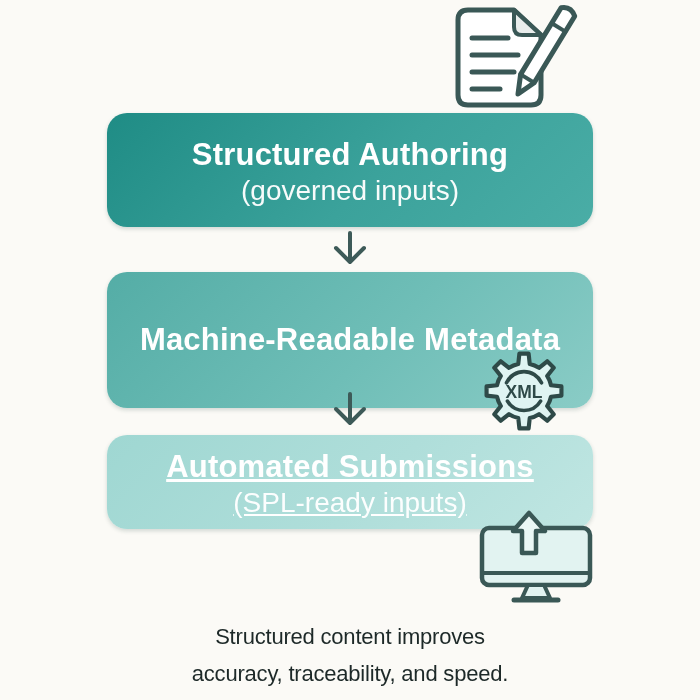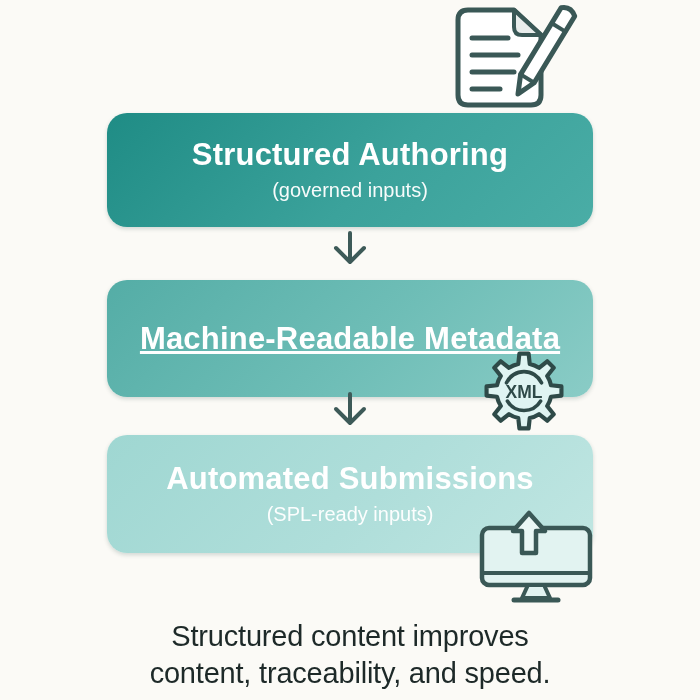--- a/index.html
+++ b/index.html
@@ -20,51 +20,51 @@
     display: flex;
     flex-direction: column;
     align-items: center;
     justify-content: center;
     gap: 4px;
     color: #ffffff;
     box-shadow: 0 2px 4px rgba(20,60,58,0.18);
     text-align: center;
   }
   .box-1 { top: 113px; height: 114px; background: linear-gradient(135deg, #1f8c85 0%, #3ba29b 55%, #4aada6 100%); }
-  .box-2 { top: 280px; height: 117px; background: linear-gradient(135deg, #54ada6 0%, #6fbeb7 55%, #8accc6 100%); text-decoration: underline; }
-  .box-3 { top: 435px; height: 118px; background: linear-gradient(135deg, #9fd7d2 0%, #afdeda 55%, #c0e6e2 100%); }
+  .box-2 { top: 272px; height: 136px; background: linear-gradient(135deg, #54ada6 0%, #6fbeb7 55%, #8accc6 100%); }
+  .box-3 { top: 435px; height: 94px; background: linear-gradient(135deg, #9fd7d2 0%, #afdeda 55%, #c0e6e2 100%); text-decoration: underline; }
 
   .box-title {
     font-size: 31px;
     font-weight: 700;
     letter-spacing: 0.2px;
     line-height: 36px;
   }
   .box-subtitle {
-    font-size: 20px;
+    font-size: 28px;
     font-weight: 400;
     line-height: 27px;
     color: rgba(255,255,255,0.96);
   }
 
   .flow-arrow { position: absolute; left: 328px; width: 44px; height: 42px; }
   .arrow-1 { top: 231px; }
   .arrow-2 { top: 392px; }
 
   .doc-icon { position: absolute; left: 444px; top: 2px; width: 140px; height: 108px; }
   .gear-icon { position: absolute; left: 478px; top: 345px; width: 92px; height: 92px; }
   .monitor-icon { position: absolute; left: 470px; top: 500px; width: 130px; height: 110px; }
 
   .caption {
     position: absolute;
     left: 0; right: 0;
     top: 618px;
     text-align: center;
     color: #1d2928;
-    font-size: 29px;
+    font-size: 22px;
     line-height: 37px;
     font-weight: 400;
     letter-spacing: -0.2px;
   }
 
   .gear-label {
     font-family: "Liberation Sans", sans-serif;
     font-size: 19px;
     font-weight: 700;
     fill: #2e4a48;
@@ -128,16 +128,16 @@
   <svg class="monitor-icon" viewBox="0 0 130 110">
     <rect x="12" y="28" width="108" height="57" rx="7" fill="#e2f3f1" stroke="#3a5856" stroke-width="4.5"></rect>
     <line x1="13" y1="73" x2="119" y2="73" stroke="#3a5856" stroke-width="4"></line>
     <path d="M 58,85 L 74,85 L 80,98 L 52,98 Z" fill="#e2f3f1" stroke="#3a5856" stroke-width="4" stroke-linejoin="round"></path>
     <line x1="44" y1="100" x2="88" y2="100" stroke="#3a5856" stroke-width="5" stroke-linecap="round"></line>
     <path d="M 59,13 L 75,31 L 66,31 L 66,53 L 52,53 L 52,31 L 43,31 Z" fill="#eaf7f5" stroke="#3a5856" stroke-width="4.5" stroke-linejoin="round"></path>
   </svg>
 
   <div class="caption">
     <div>Structured content improves</div>
-    <div>content, traceability, and speed.</div>
+    <div>accuracy, traceability, and speed.</div>
   </div>
 
 </div>
 
 </body></html>

